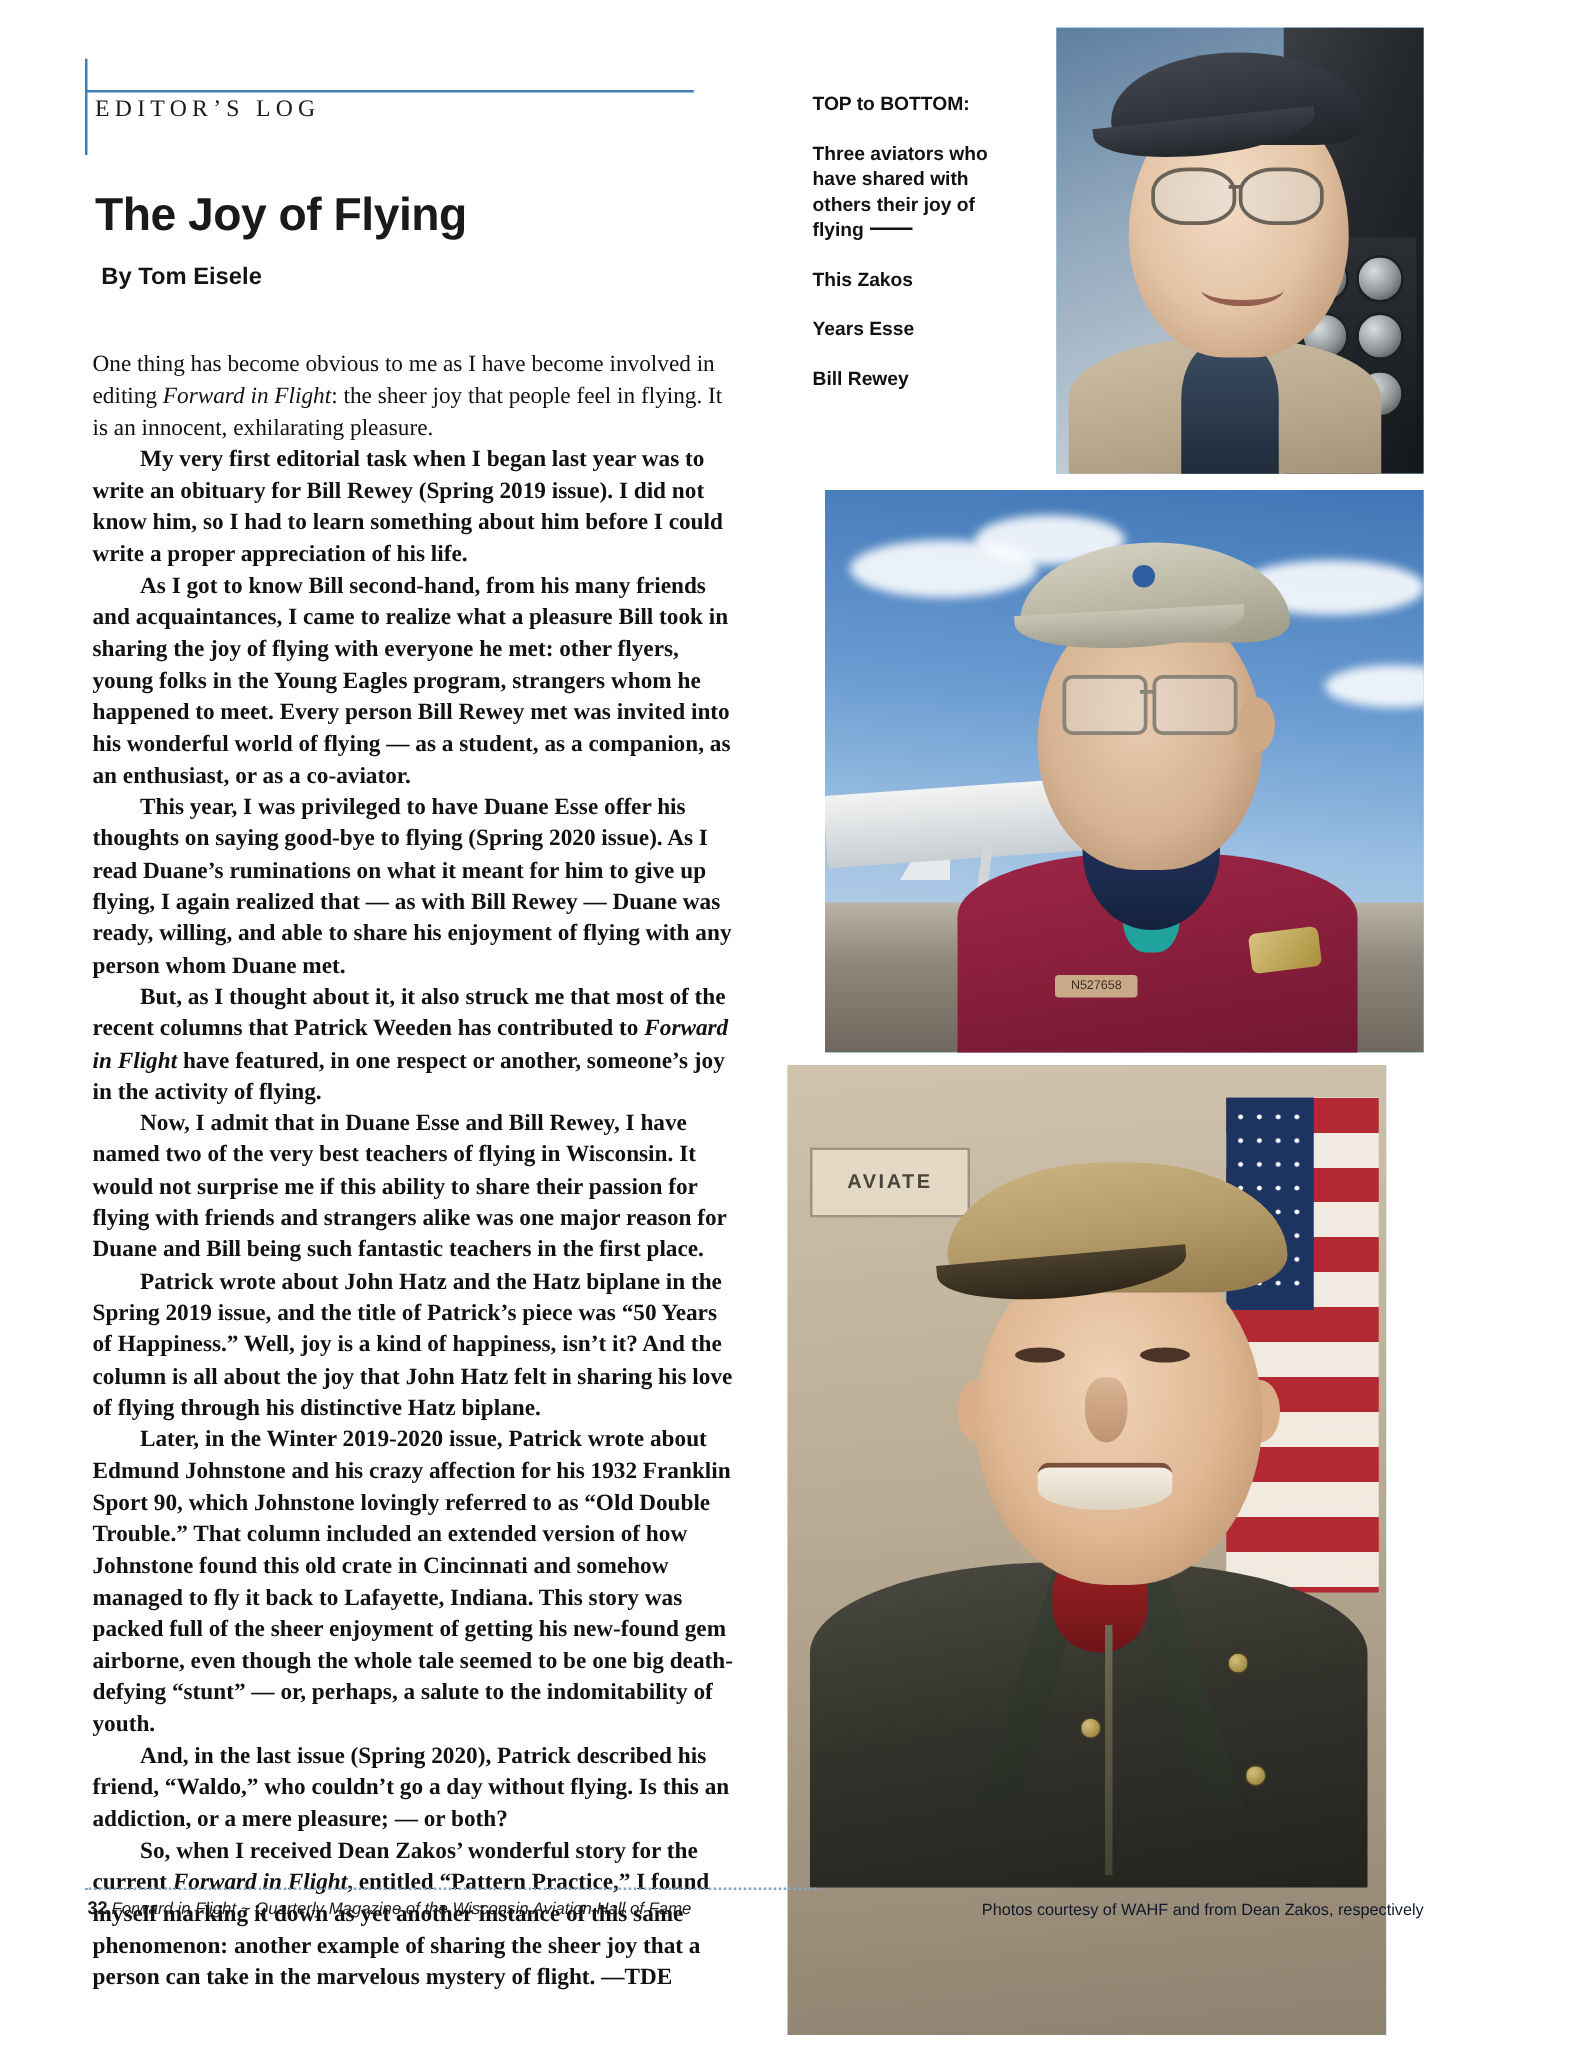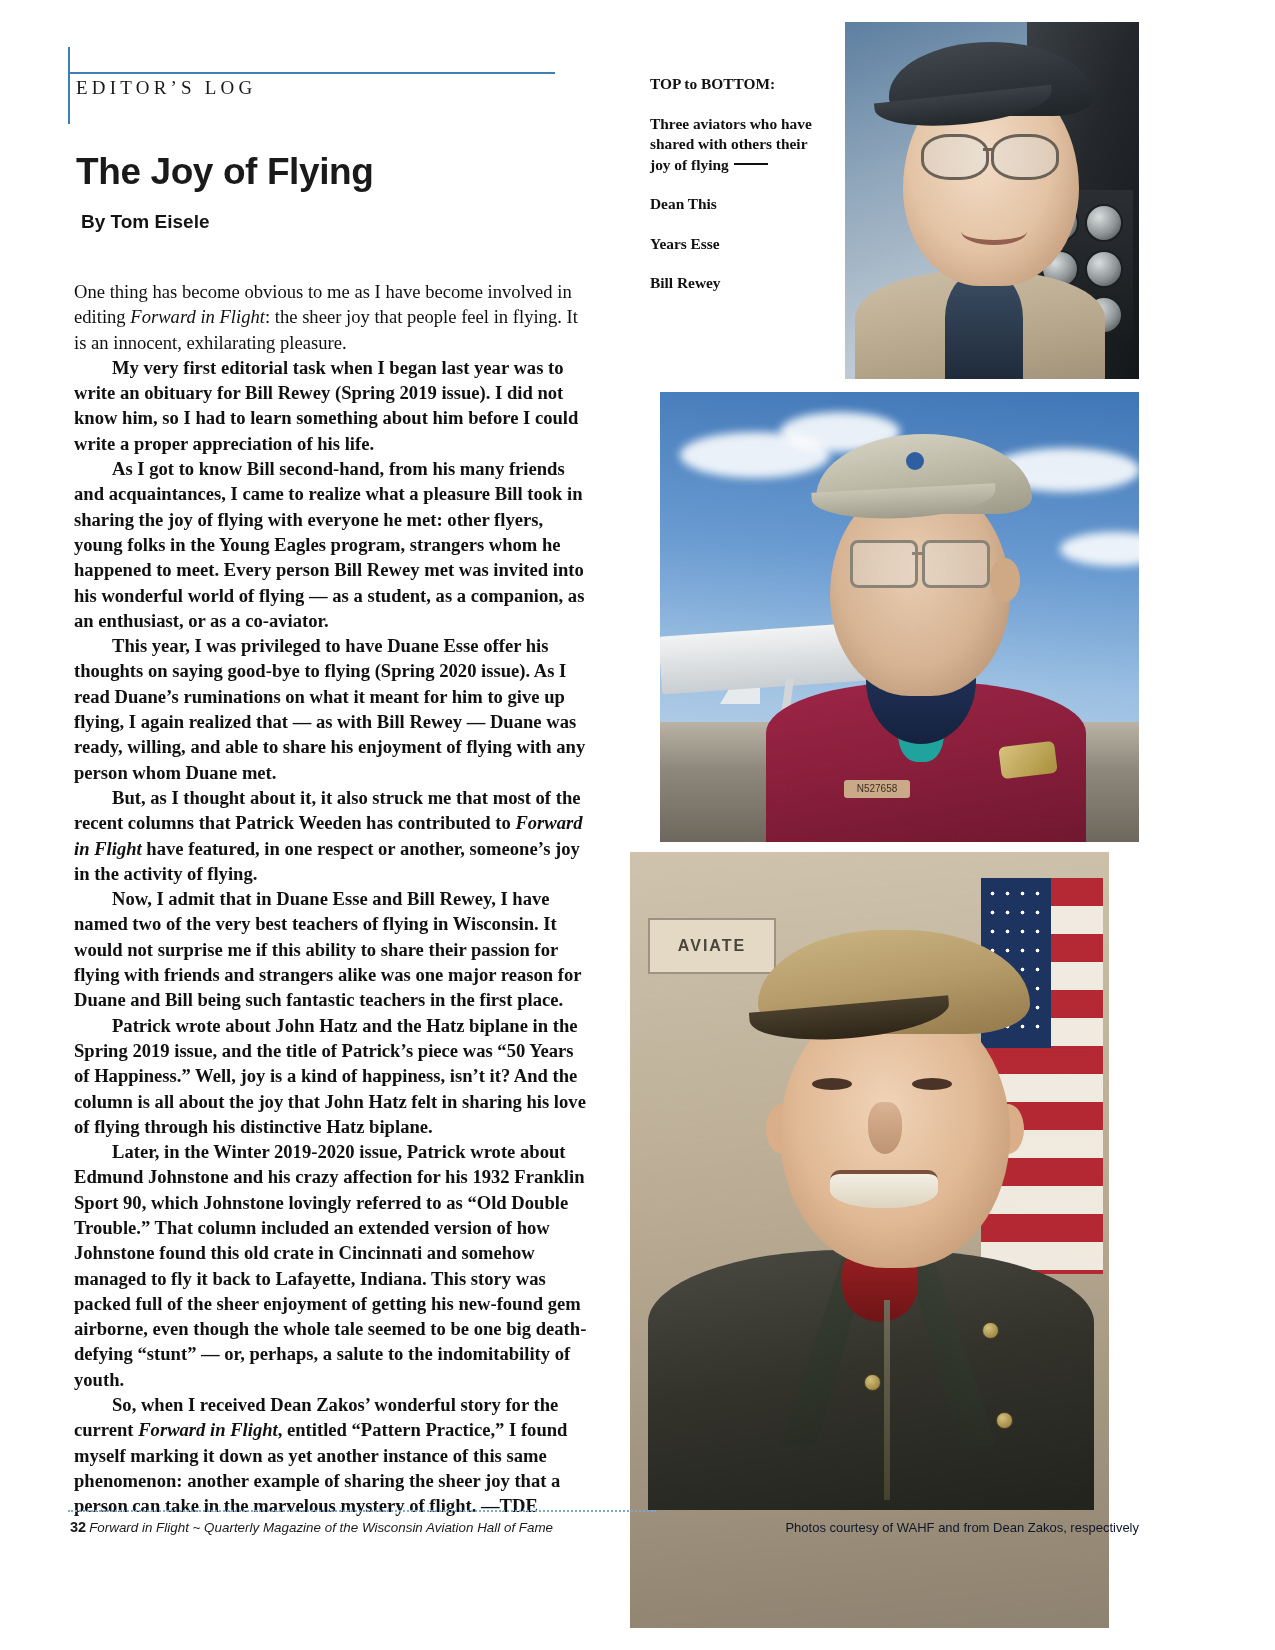--- a/index.html
+++ b/index.html
@@ -84,21 +84,21 @@
   }
   .body-col p.indent { text-indent: 38px; font-weight: bold; }
   .body-col i { font-style: italic; }
 
   
   .caption-col {
     position: absolute;
     left: 650px;
     top: 74px;
     width: 165px;
-    font-family: Liberation Serif, serif;
+    font-family: Liberation Sans, sans-serif;
     font-weight: bold;
     font-size: 15.4px;
     line-height: 20.5px;
     color: #111;
   }
   .caption-col .cap-block { margin-bottom: 19px; }
   .caption-col .cap-names div { margin-bottom: 19px; }
   .dash-rule {
     display: inline-block;
     width: 34px;
@@ -420,30 +420,31 @@
 
   <div class="body-col">
       <p><span>One thing has become obvious to me as I have become involved in editing </span><i>Forward in Flight</i><span>: the sheer joy that people feel in flying. It is an innocent, exhilarating pleasure.</span></p>
       <p class="indent"><span>My very first editorial task when I began last year was to write an obituary for Bill Rewey (Spring 2019 issue). I did not know him, so I had to learn something about him before I could write a proper appreciation of his life.</span></p>
       <p class="indent"><span>As I got to know Bill second-hand, from his many friends and acquaintances, I came to realize what a pleasure Bill took in sharing the joy of flying with everyone he met: other flyers, young folks in the Young Eagles program, strangers whom he happened to meet. Every person Bill Rewey met was invited into his wonderful world of flying — as a student, as a companion, as an enthusiast, or as a co-aviator.</span></p>
       <p class="indent"><span>This year, I was privileged to have Duane Esse offer his thoughts on saying good-bye to flying (Spring 2020 issue). As I read Duane’s ruminations on what it meant for him to give up flying, I again realized that — as with Bill Rewey — Duane was ready, willing, and able to share his enjoyment of flying with any person whom Duane met.</span></p>
       <p class="indent"><span>But, as I thought about it, it also struck me that most of the recent columns that Patrick Weeden has contributed to </span><i>Forward in Flight</i><span> have featured, in one respect or another, someone’s joy in the activity of flying.</span></p>
       <p class="indent"><span>Now, I admit that in Duane Esse and Bill Rewey, I have named two of the very best teachers of flying in Wisconsin. It would not surprise me if this ability to share their passion for flying with friends and strangers alike was one major reason for Duane and Bill being such fantastic teachers in the first place.</span></p>
       <p class="indent"><span>Patrick wrote about John Hatz and the Hatz biplane in the Spring 2019 issue, and the title of Patrick’s piece was “50 Years of Happiness.” Well, joy is a kind of happiness, isn’t it? And the column is all about the joy that John Hatz felt in sharing his love of flying through his distinctive Hatz biplane.</span></p>
       <p class="indent"><span>Later, in the Winter 2019-2020 issue, Patrick wrote about Edmund Johnstone and his crazy affection for his 1932 Franklin Sport 90, which Johnstone lovingly referred to as “Old Double Trouble.” That column included an extended version of how Johnstone found this old crate in Cincinnati and somehow managed to fly it back to Lafayette, Indiana. This story was packed full of the sheer enjoyment of getting his new-found gem airborne, even though the whole tale seemed to be one big death-defying “stunt” — or, perhaps, a salute to the indomitability of youth.</span></p>
+      <p class="indent"><span>And, in the last issue (Spring 2020), Patrick described his friend, “Waldo,” who couldn’t go a day without flying. Is this an addiction, or a mere pleasure; — or both?</span></p>
       <p class="indent"><span>So, when I received Dean Zakos’ wonderful story for the current </span><i>Forward in Flight</i><span>, entitled “Pattern Practice,”  I found myself marking it down as yet another instance of this same phenomenon: another example of sharing the sheer joy that a person can take in the marvelous mystery of flight.</span><span>    —TDE</span></p>
     </div>
 
   <div class="caption-col">
     <div class="cap-block">TOP to BOTTOM:</div>
     <div class="cap-block">
       <span>Three aviators who have shared with others their joy of flying</span><span class="dash-rule"></span>
     </div>
     <div class="cap-names">
-      <div>Dean This</div>
+      <div>This Zakos</div>
       <div>Years Esse</div>
       <div>Bill Rewey</div>
     </div>
   </div>
 
   <div class="photo" id="photo-top">
     <div class="layer sky"></div>
     <div class="layer cockpit-right"></div>
     <div class="layer panel"></div>
     <div class="gauge" style="right:16px;top:182px;width:34px;height:34px;"></div>

